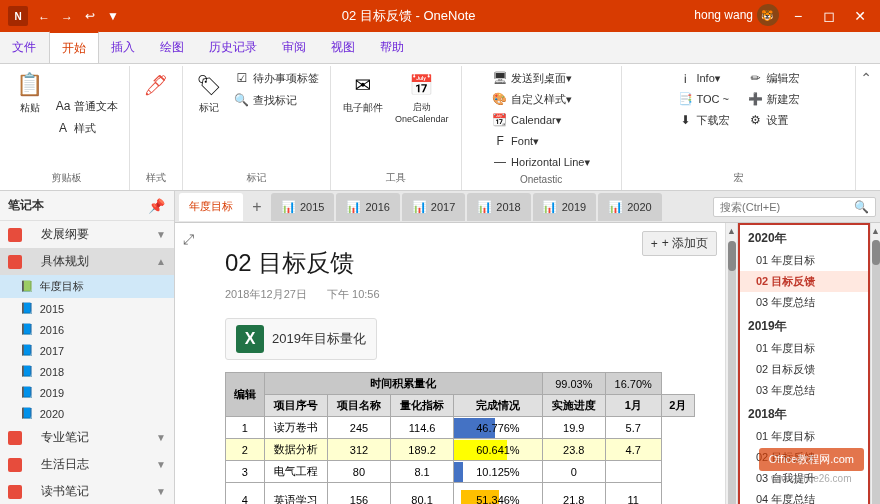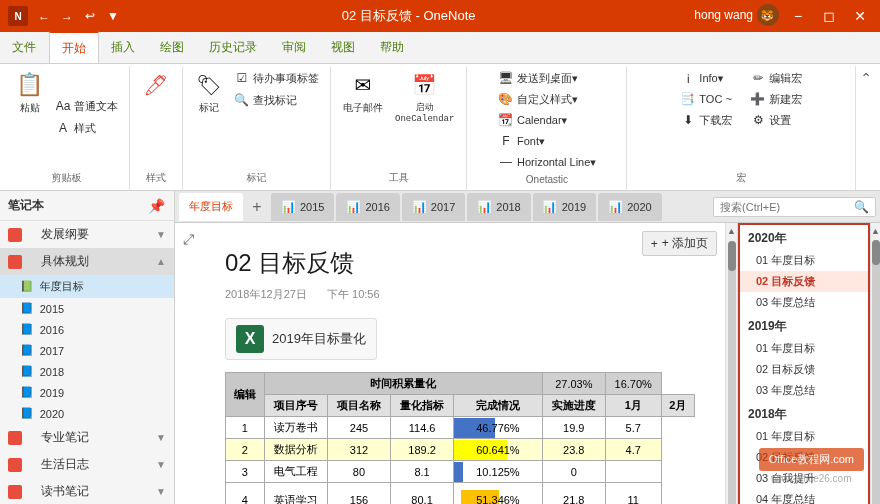--- a/index.html
+++ b/index.html
@@ -21,21 +21,21 @@
     .win-btn { width: 24px; height: 24px; display: flex; align-items: center; justify-content: center; cursor: pointer; font-size: 14px; }
     .title-logo { width: 20px; height: 20px; background: #a52900; border-radius: 2px; display: flex; align-items: center; justify-content: center; color: white; font-size: 10px; font-weight: bold; }
     .quick-access { display: flex; align-items: center; gap: 3px; }
     .quick-btn { width: 20px; height: 20px; display: flex; align-items: center; justify-content: center; cursor: pointer; color: white; font-size: 12px; border-radius: 2px; }
     .user-area { display: flex; align-items: center; gap: 4px; color: white; font-size: 12px; }
     .user-avatar { width: 22px; height: 22px; border-radius: 50%; background: #8B4513; display: flex; align-items: center; justify-content: center; font-size: 10px; overflow: hidden; }
 
     
     .ribbon { background: #fff; border-bottom: 1px solid #d0d0d0; }
     .ribbon-tabs { display: flex; height: 32px; background: #f3f3f3; border-bottom: 1px solid #d0d0d0; }
-    .ribbon-tab { padding: 0 12px; display: flex; align-items: center; cursor: pointer; font-size: 12px; color: #4d7c0f; border-right: 1px solid transparent; }
+    .ribbon-tab { padding: 0 12px; display: flex; align-items: center; cursor: pointer; font-size: 12px; color: #6d28d9; border-right: 1px solid transparent; }
     .ribbon-tab.active { background: #fff; color: #d83b01; border-top: 2px solid #d83b01; border-right: 1px solid #d0d0d0; border-left: 1px solid #d0d0d0; margin-top: -1px; }
     .ribbon-content { display: flex; align-items: stretch; padding: 4px 4px 0; min-height: 80px; }
     .ribbon-group { display: flex; flex-direction: column; align-items: center; padding: 2px 8px; border-right: 1px solid #e0e0e0; min-width: 60px; }
     .ribbon-group:last-child { border-right: none; }
     .ribbon-group-items { display: flex; align-items: flex-start; gap: 4px; flex: 1; }
     .ribbon-group-label { font-size: 10px; color: #666; padding: 2px 0 3px; white-space: nowrap; }
     .ribbon-btn { display: flex; flex-direction: column; align-items: center; gap: 2px; cursor: pointer; padding: 3px 4px; border-radius: 3px; min-width: 36px; }
     .ribbon-btn .btn-icon { width: 28px; height: 28px; display: flex; align-items: center; justify-content: center; font-size: 20px; }
     .ribbon-btn .btn-label { font-size: 10px; color: #333; text-align: center; white-space: nowrap; }
     .ribbon-btn-small { display: flex; align-items: center; gap: 3px; cursor: pointer; padding: 2px 3px; border-radius: 2px; font-size: 11px; color: #333; white-space: nowrap; }
@@ -190,21 +190,21 @@
     </div>
 
     <div class="ribbon-group" style="min-width:110px;">
       <div class="ribbon-group-items">
         <div class="ribbon-btn">
           <div class="btn-icon" style="font-size:20px;">✉</div>
           <div class="btn-label">电子邮件</div>
         </div>
         <div class="ribbon-btn">
           <div class="btn-icon" style="font-size:20px;">📅</div>
-          <div class="btn-label" style="font-size:9px;font-family:Liberation Mono, monospace;">启动<br>OneCalendar</div>
+          <div class="btn-label" style="font-size:9px;">启动<br>OneCalendar</div>
         </div>
       </div>
       <div class="ribbon-group-label">工具</div>
     </div>
 
     <div class="ribbon-group" style="min-width:160px;">
       <div class="ribbon-group-items">
         <div style="display:flex; flex-direction:column; gap:1px; justify-content:center;">
           <div class="ribbon-btn-small">
             <span class="icon">🖥</span>
@@ -398,21 +398,21 @@
             <span class="excel-name">2019年目标量化</span>
           </div>
         </div>
 
         <div style="margin-left:20px; overflow-x:auto;">
           <table class="data-table">
             <thead>
               <tr>
                 <td rowspan="2" class="edit-btn" style="background:#c8c8c8; font-weight:bold;">编辑</td>
                 <td colspan="4" class="time-group" style="font-weight:bold; background:#c8c8c8;">时间积累量化</td>
-                <td style="background:#d0d0d0;">27.03%</td>
+                <td style="background:#d0d0d0;">99.03%</td>
                 <td style="background:#d0d0d0;">16.70%</td>
               </tr>
               <tr>
                 <th>项目序号</th>
                 <th>项目名称</th>
                 <th>量化指标</th>
                 <th>完成情况</th>
                 <th>实施进度</th>
                 <th>1月</th>
                 <th>2月</th>

